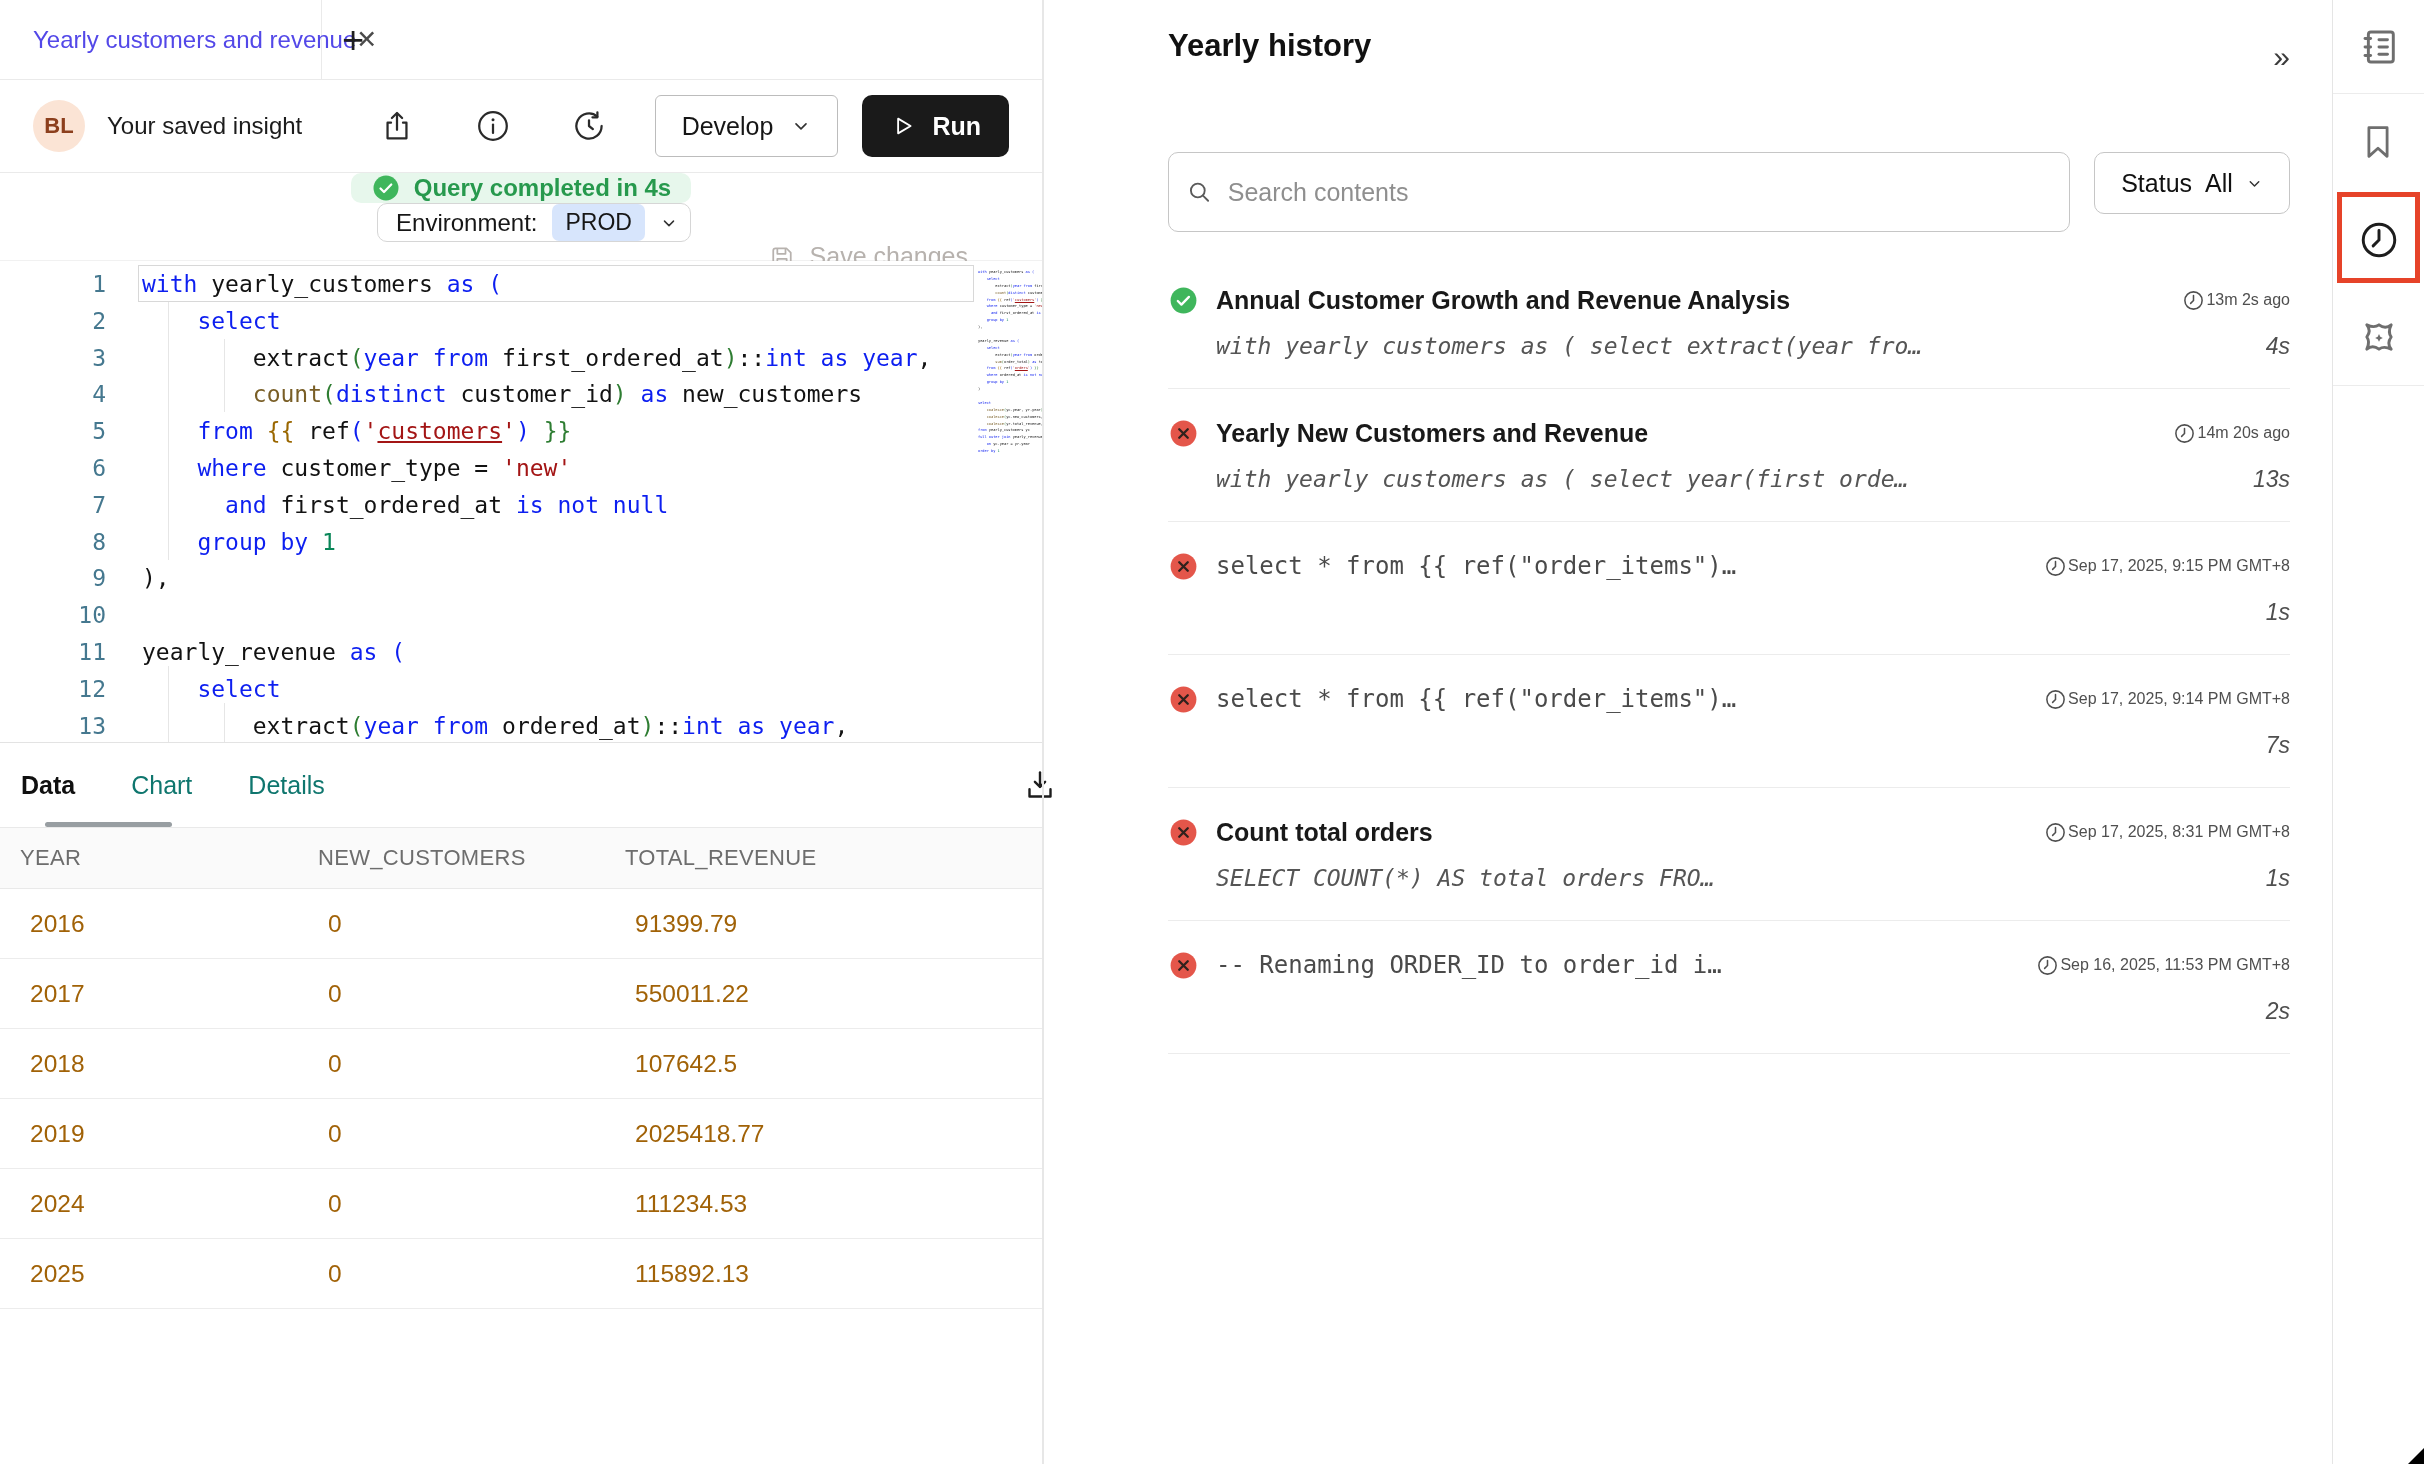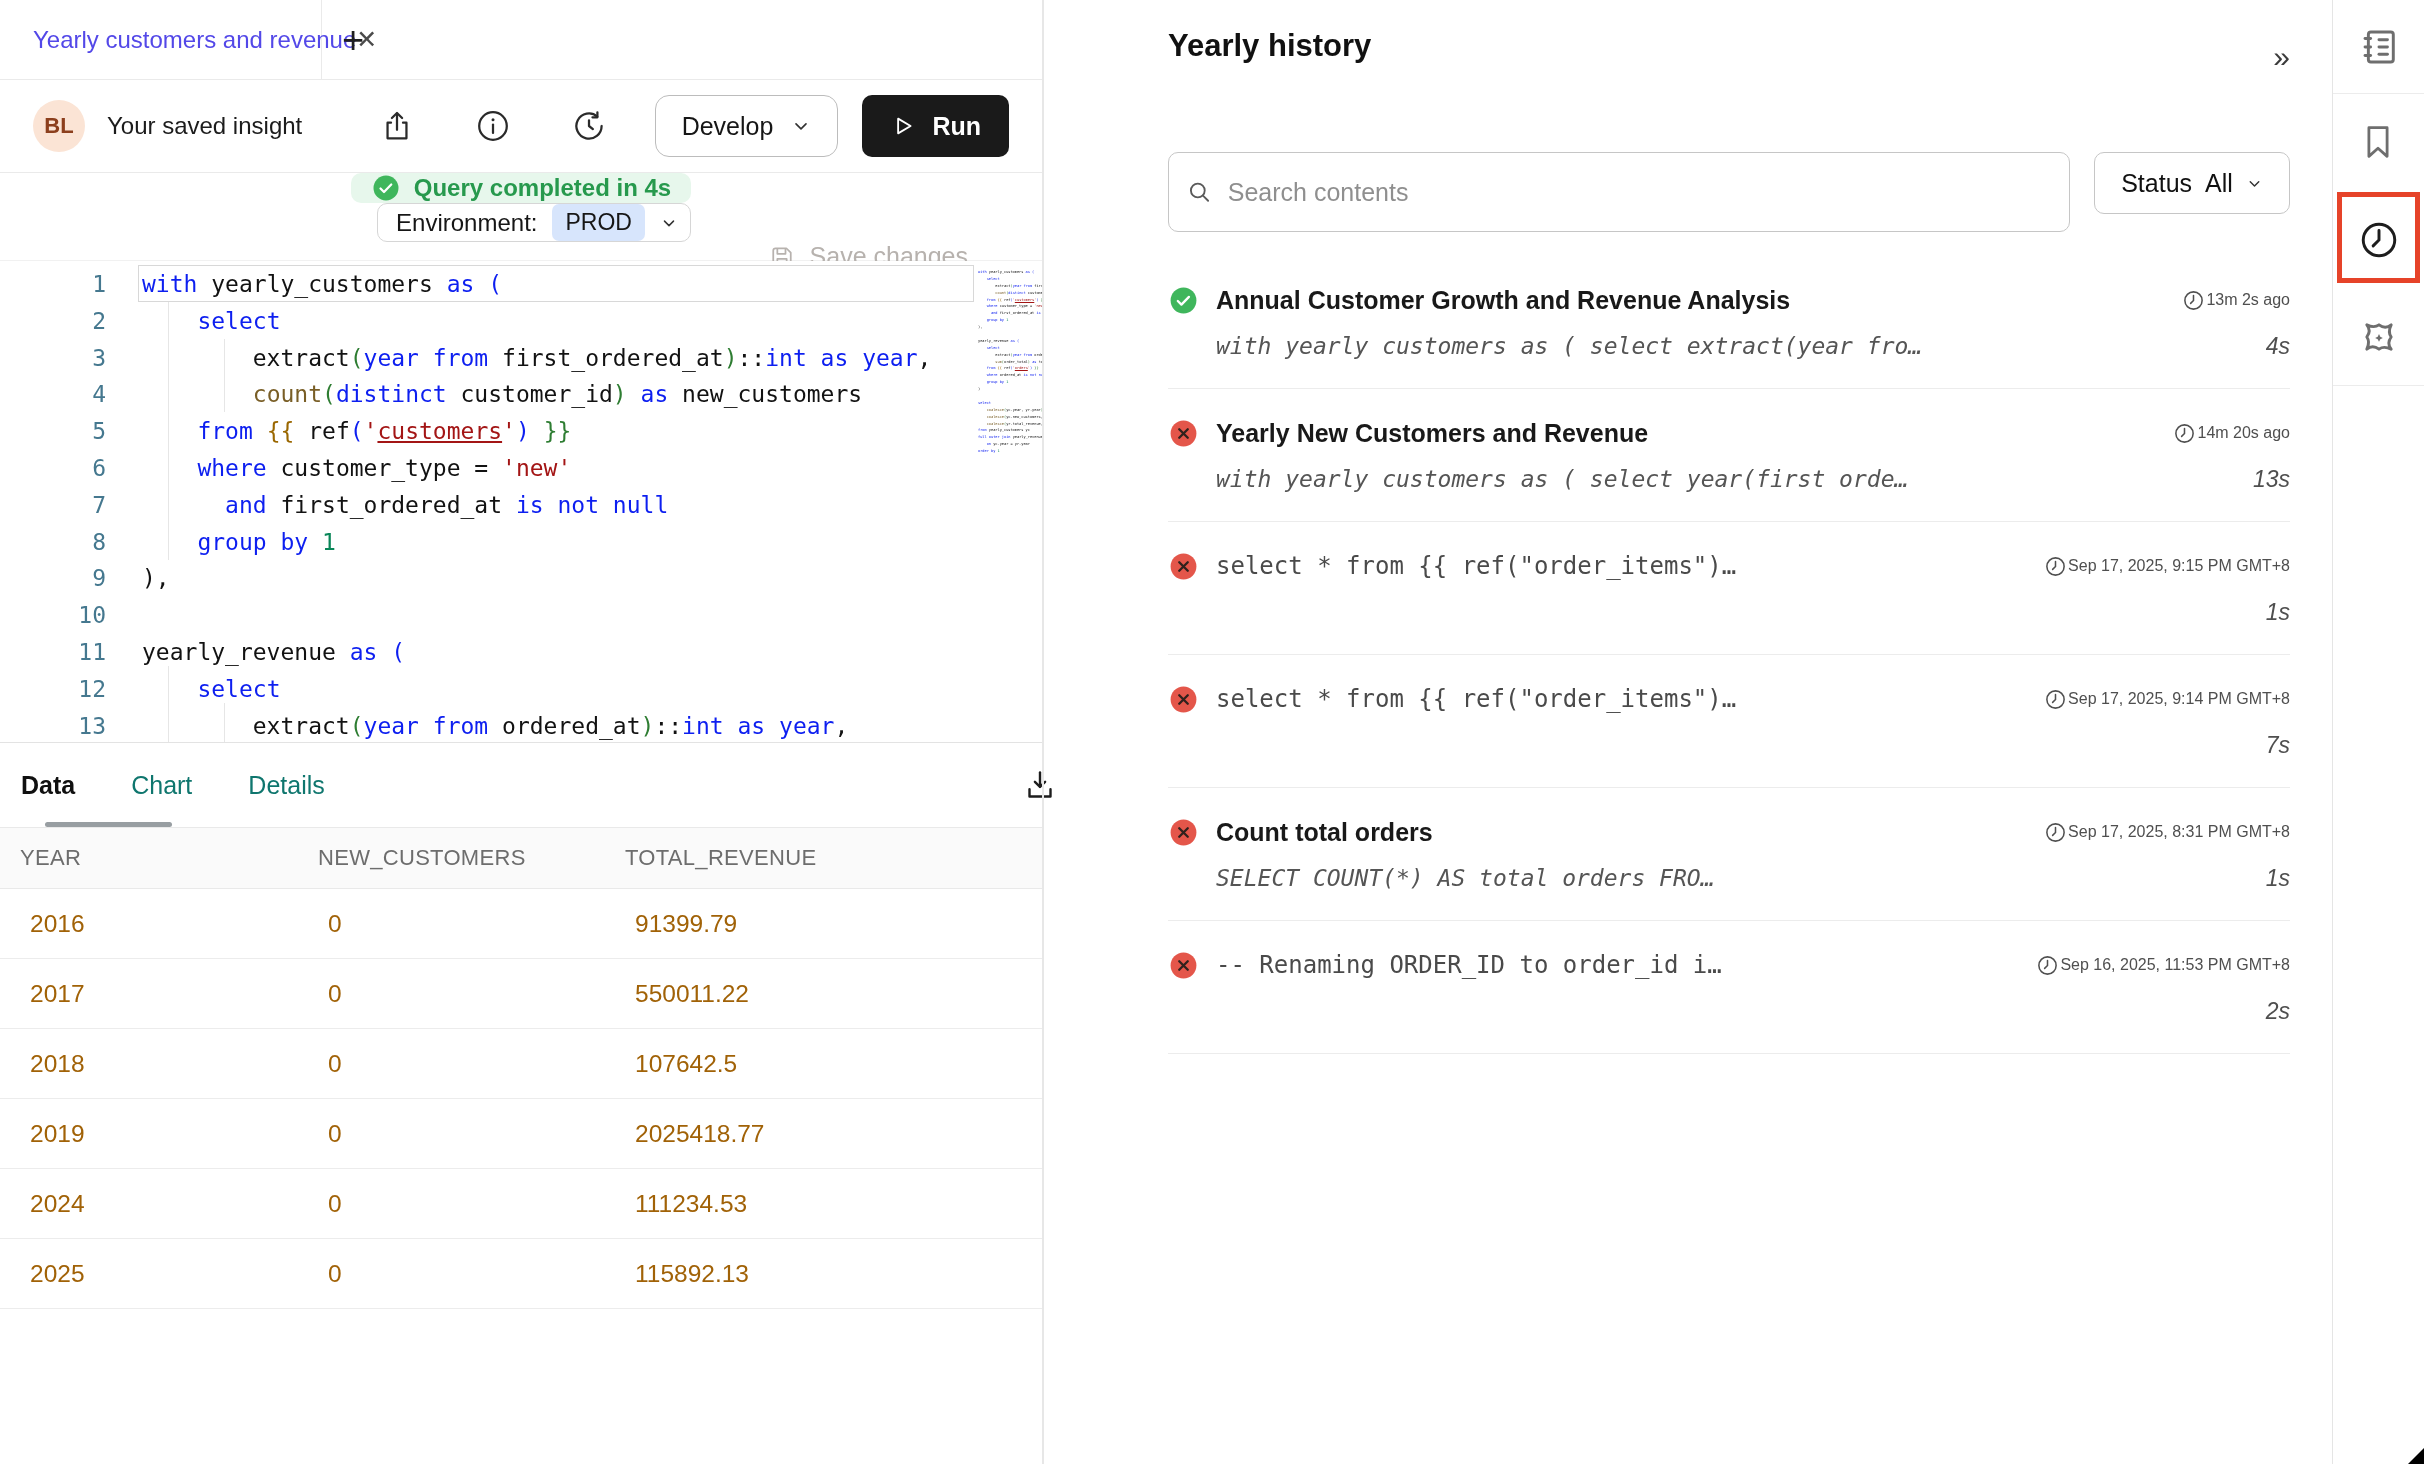--- a/index.html
+++ b/index.html
@@ -18,21 +18,21 @@
   .tab-close{font-size:25px;color:#4b4b4b;cursor:pointer;}
   .newtab{margin-left:20px;font-size:38px;font-weight:300;color:#1f1f1f;line-height:38px;cursor:pointer;}
 
   .toolbar{height:93px;border-bottom:1px solid #eaeaea;display:flex;align-items:center;padding:0 33px;box-sizing:border-box;}
   .avatar{width:52px;height:52px;border-radius:50%;background:#fbe4d5;color:#8c3f1d;
           font-weight:700;font-size:22px;display:flex;align-items:center;justify-content:center;flex:none;}
   .saved-label{margin-left:22px;font-size:24px;color:#1c1c1c;}
   .tb-icon{width:36px;height:36px;color:#2a2a2a;cursor:pointer;flex:none;}
   .tb-icon.first{margin-left:auto;}
   .tb-icon + .tb-icon{margin-left:60px;}
-  .develop-btn{margin-left:48px;height:62px;padding:0 26px;border:1.5px solid #bcbcbc;border-radius:14px;
+  .develop-btn{margin-left:48px;height:62px;padding:0 26px;border:1.5px solid #bcbcbc;border-radius:6px;
           background:#fff;display:flex;align-items:center;gap:18px;font-size:25px;color:#161616;cursor:pointer;}
   .run-btn{margin-left:24px;height:62px;padding:0 28px;background:#1a1a1a;color:#fff;border-radius:10px;
           display:flex;align-items:center;gap:16px;font-size:25px;font-weight:600;cursor:pointer;border:none;}
 
   .statusbar{height:88px;border-bottom:1px solid #f1f1f1;display:flex;align-items:center;padding:0 24px;box-sizing:border-box;flex-direction:column;}
   .status-pill{height:54px;background:#e7f7ec;border-radius:10px;display:flex;align-items:center;gap:13px;
           padding:0 20px;color:var(--c-success-text,#27994d);font-size:24px;font-weight:600;}
   .env-pill{margin-left:26px;height:54px;border:1.5px solid #d6d6d6;border-radius:10px;display:flex;
           align-items:center;gap:15px;padding:0 12px 0 18px;font-size:24px;color:#161616;cursor:pointer;box-sizing:border-box;}
   .env-chip{background:var(--c-prod-chip,#d7e5fc);border-radius:7px;padding:5px 13px;font-size:23px;}

